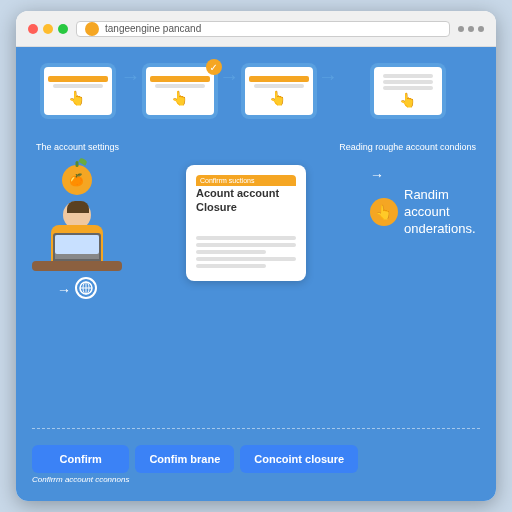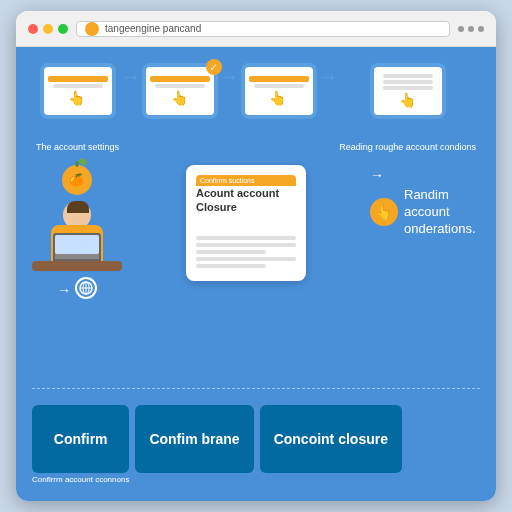--- a/index.html
+++ b/index.html
@@ -263,34 +263,35 @@
     }
 
     .info-text {
       font-size: 13px;
       color: white;
       line-height: 1.3;
       text-align: left;
     }
 
     .btn-confirm {
-      background: #0369a1;
+      background: #3b82f6;
       color: white;
       border: none;
       border-radius: 6px;
-      padding: 26px 14px;
-      font-size: 14px;
+      padding: 8px 14px;
+      font-size: 11px;
       font-weight: bold;
       cursor: pointer;
     }
 
     .confirm-sub-text {
       font-size: 8px;
       color: white;
       line-height: 1.3;
+      font-style: italic;
     }
 
     .step-thumb {
       font-size: 14px;
     }
 
     .top-step-row {
       display: flex;
       align-items: flex-start;
       justify-content: space-between;

